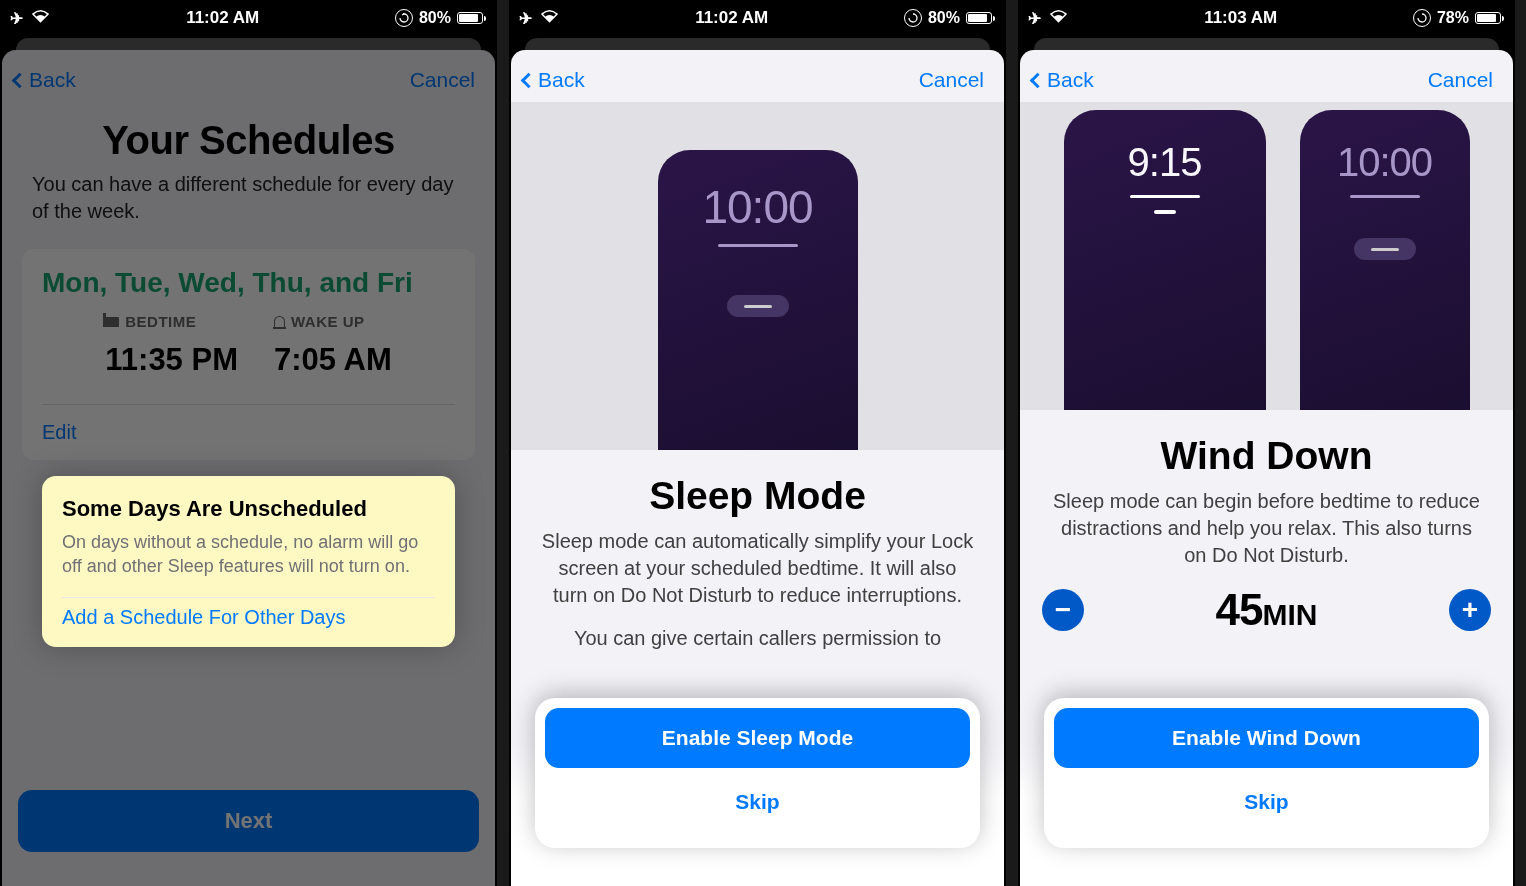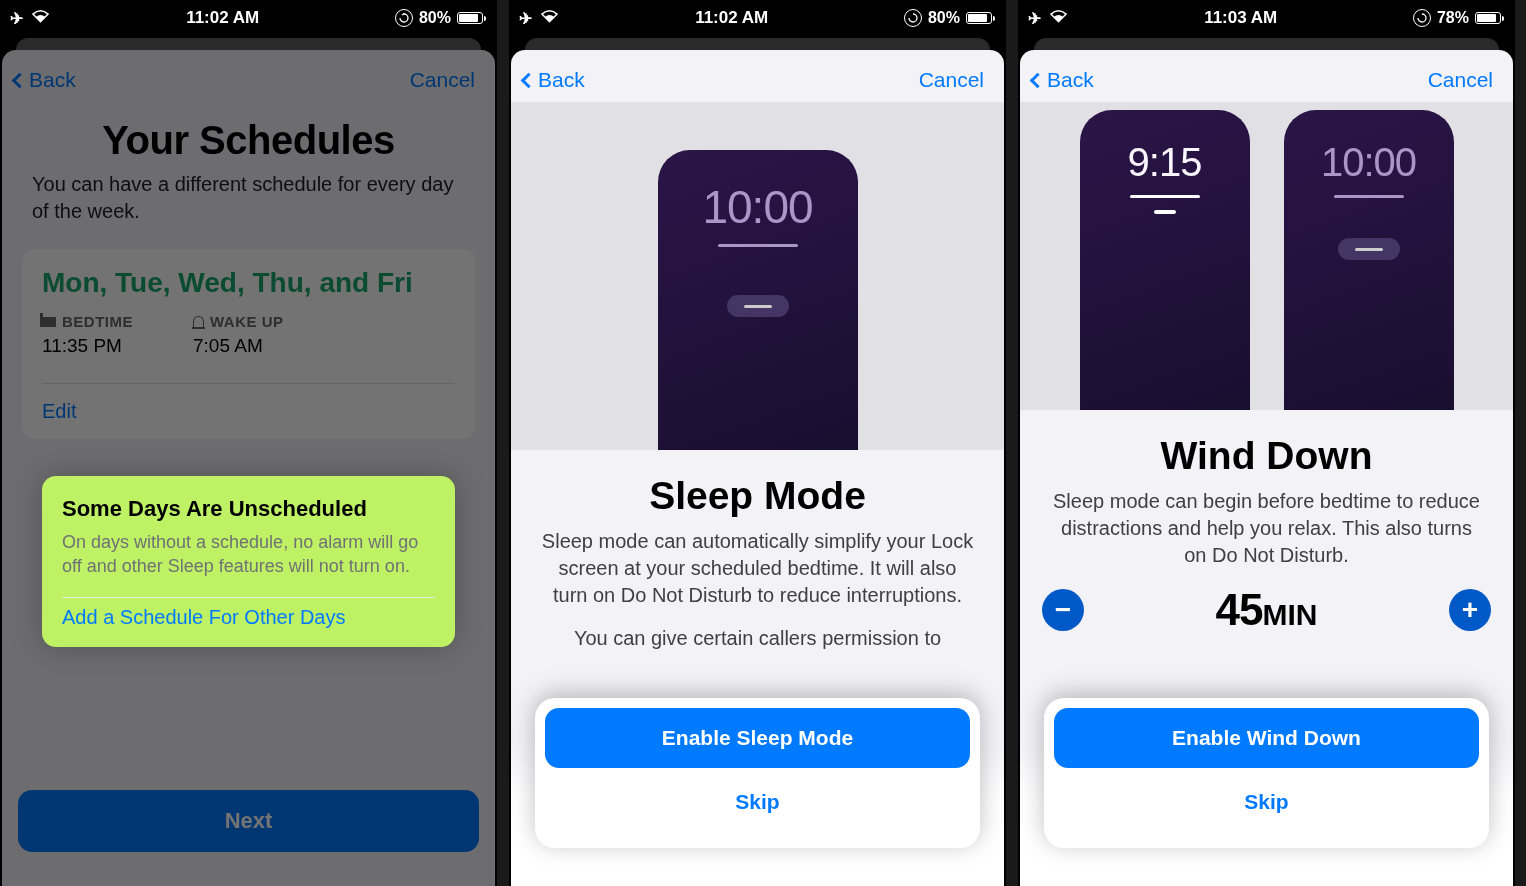--- a/index.html
+++ b/index.html
@@ -72,26 +72,26 @@
     font-size: 40px; font-weight: 800; text-align:center; color:#000; margin:16px 30px 8px;
     letter-spacing: -0.5px;
   }
   .subtitle {
     font-size: 20px; text-align:left; color:#222; margin: 8px 30px 24px; line-height:1.35;
   }
   .sched-card {
     background:#fff; border-radius:12px; margin: 10px 20px; padding: 18px 20px 16px;
   }
   .days { color:#1aa672; font-size:28px; font-weight:600; margin-bottom: 14px;}
-  .timesrow { display:flex; gap: 60px; }
+  .timesrow { display:flex; gap: 36px; justify-content: center; }
   .tcol .lab { color:#666; font-size:15px; font-weight:600; letter-spacing:0.5px; display:flex; align-items:center; gap:6px;}
-  .tcol .val { font-size:19px; font-weight:400; color:#000; margin-top:5px;}
+  .tcol .val { font-size:31px; font-weight:700; color:#000; margin-top:12px;}
   .edit-link { color:#007aff; font-size:20px; margin-top:26px; border-top:1px solid #ddd; padding-top:16px;}
   .info-card {
-    background:#bef264; border-radius:14px; margin: 10px 20px; padding: 20px 20px 18px;
+    background:#fef9c3; border-radius:14px; margin: 10px 20px; padding: 20px 20px 18px;
     position: absolute; left:22px; right:22px; top:466px; z-index:20;
     box-shadow: 0 0 30px rgba(0,0,0,0.25);
   }
   .info-title { font-size:22px; font-weight:700; color:#000; margin-bottom:8px;}
   .info-text { font-size:18px; color:#707075; line-height:1.35;}
   .info-link { color:#007aff; font-size:20px; margin-top:18px; padding-top:8px; border-top:1px solid #e8e8e8;}
   .footer1 {
     position:absolute; left:0; right:0; bottom:34px; padding: 0 16px;
   }
   .primary-btn {
@@ -321,21 +321,21 @@
   <div class="prev-sheet"></div>
   <div class="modal-bg">
     <div class="nav">
       <div class="nav-back">
         <span class="chevron-left"></span>
         <span>Back</span>
       </div>
       <div class="nav-cancel">Cancel</div>
     </div>
     <div class="illus-area" style="height:308px;gap:14px;">
-      <div class="mini-phone" style="width:170px;">
+      <div class="mini-phone" style="width:202px;">
         <div class="mini-time on" style="font-size:40px;">9:15</div>
         <div class="mini-line on" style="width:70px;"></div>
         <div class="mini-dot"></div>
       </div>
       <div class="mini-phone" style="width:170px;">
         <div class="mini-time" style="font-size:40px;">10:00</div>
         <div class="mini-line" style="width:70px;"></div>
         <div class="mini-pill" style="margin-top:40px;">
             <div class="bar"></div>
           </div>

